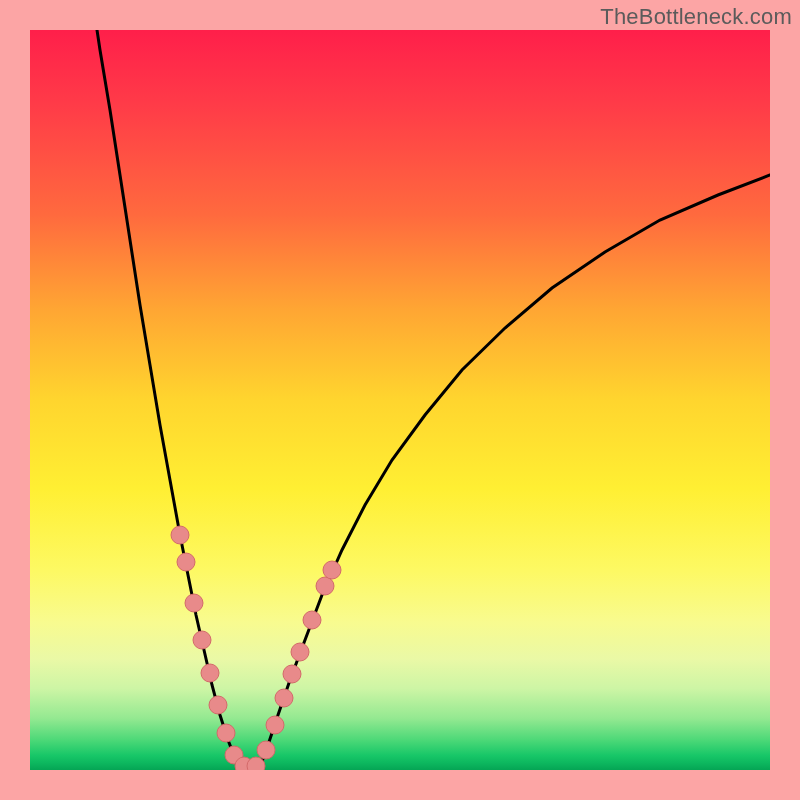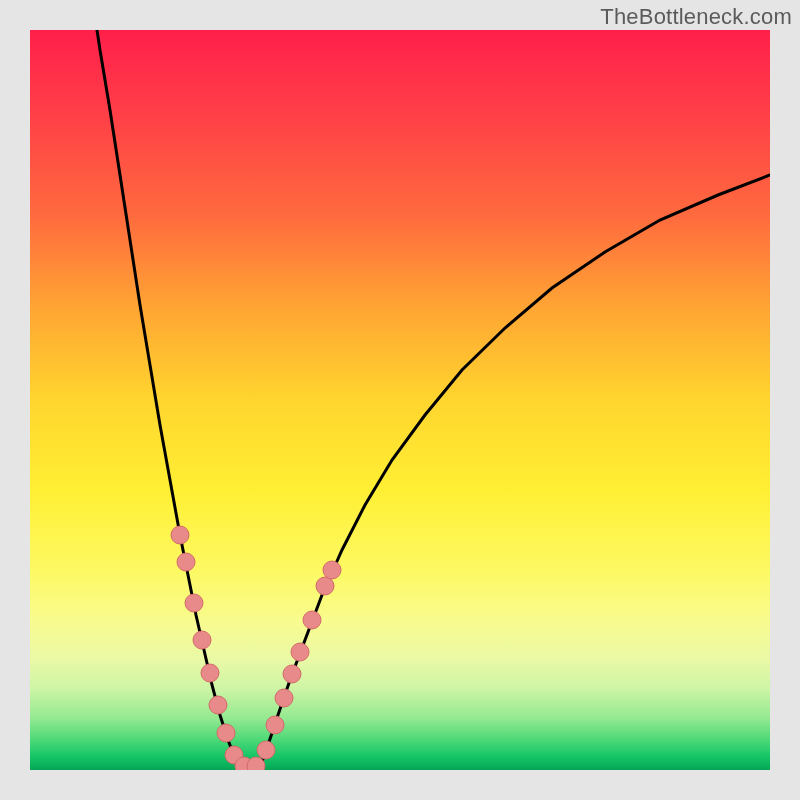--- a/index.html
+++ b/index.html
@@ -10,21 +10,21 @@
     overflow: hidden;
     background: #000;
     font-family: Arial, Helvetica, sans-serif;
   }
   .frame {
     position: absolute;
     left: 0;
     top: 0;
     width: 800px;
     height: 800px;
-    background: #e5e5e5;
+    background: #fca5a5;
   }
   .plot-area {
     position: absolute;
     left: 30px;
     top: 30px;
     width: 740px;
     height: 740px;
     overflow: hidden;
   }
   .gradient {

